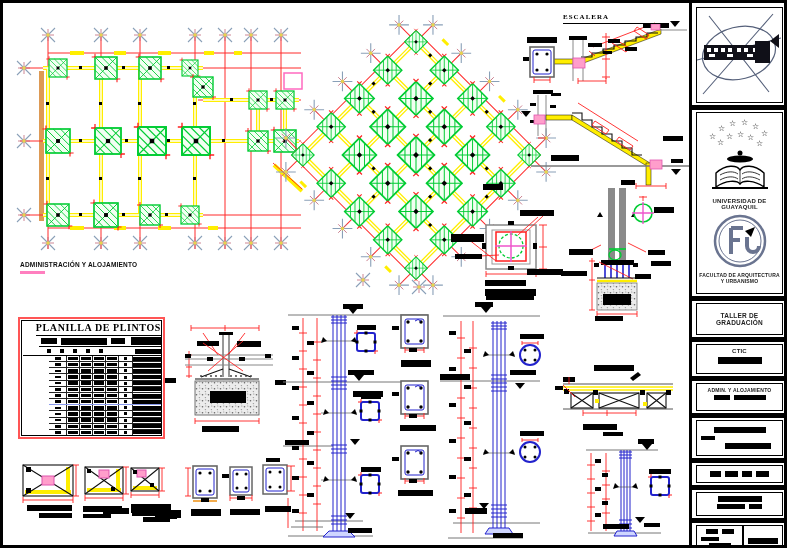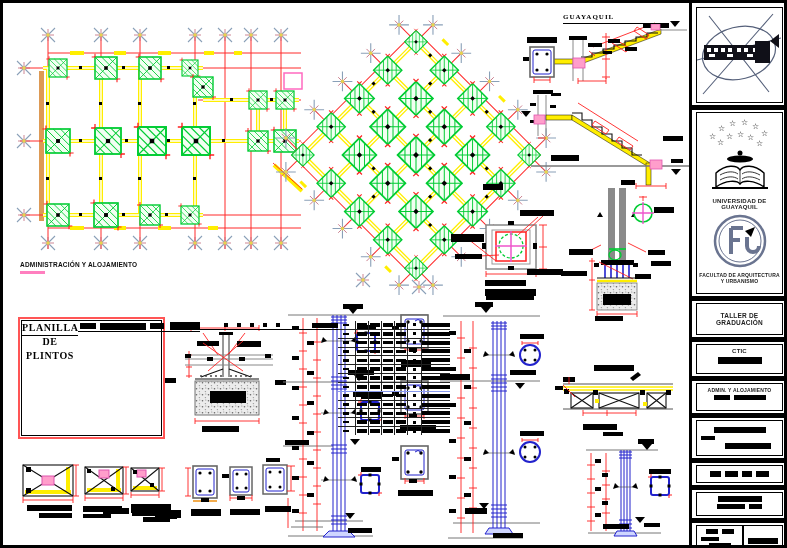--- a/index.html
+++ b/index.html
@@ -5,21 +5,21 @@
   html,body{margin:0;padding:0;background:#cfcfcf;font-family:"Liberation Sans",sans-serif;}
   .sheet{position:relative;width:787px;height:548px;background:#fff;border:3px solid #000;box-sizing:border-box;overflow:hidden;}
   .abs{position:absolute;}
   .bar{background:#000;display:block;}
   
   .escalera{left:560px;top:10px;width:106px;font:bold 7px "Liberation Serif",serif;letter-spacing:1px;border-bottom:1px solid #000;padding-bottom:2px;color:#000;}
   .adminlabel{left:17px;top:258px;font:bold 6.5px "Liberation Sans",sans-serif;letter-spacing:.2px;color:#0d0d0d;white-space:nowrap;}
   .adminunder{left:17px;top:268px;width:25px;height:3px;background:#ff7fbf;}
   
   .ptable{left:15px;top:314px;width:147px;height:122px;border:2px solid #ff5555;background:#fff;box-sizing:border-box;}
-  .ptable .inner{border:1px solid #000;margin:1px;height:calc(100% - 4px);display:flex;}
+  .ptable .inner{border:1px solid #000;margin:1px;height:calc(100% - 4px);display:flex;flex-direction:column;align-items:flex-end;}
   .ptable .ttl{font:bold 10px "Liberation Serif",serif;letter-spacing:.6px;text-align:center;height:14px;line-height:14px;border-bottom:1.5px solid #000;color:#000;}
   .ptable .hdrA{height:10px;display:flex;align-items:center;border-bottom:1px solid #000;}
   .ptable .hdrB{height:8px;display:flex;align-items:center;border-bottom:1px solid #000;}
   .ptable .body{flex:1;display:flex;flex-direction:column;}
   .prow{flex:1;display:flex;align-items:center;border-top:.7px solid #222;}
   .prow:first-child{border-top:none;}
   .prow.bluline{border-top:1.5px solid #8899ee;}
   .pc{height:100%;display:flex;align-items:center;justify-content:center;box-sizing:border-box;border-right:.7px solid #222;}
   .pc0{width:18px;}.pc1{width:13px;}.pc5{width:14px;}.pc6{flex:1;border-right:none;}
   
@@ -601,21 +601,21 @@
           <rect x="152" y="511" width="22" height="5"></rect>
     <rect x="188" y="506" width="30" height="7"></rect>
           <rect x="227" y="506" width="30" height="6"></rect>
           <rect x="262" y="503" width="26" height="6"></rect>
     <rect x="160" y="507" width="18" height="8"></rect>
   </g>
 </g>
 
 </svg>
 
-<div class="abs escalera"><span>GUAYAQUIL</span></div>
+<div class="abs escalera"><span>ESCALERA</span></div>
 <div class="abs adminlabel">ADMINISTRACIÓN Y ALOJAMIENTO</div>
 <div class="abs adminunder"></div>
 
 <div class="abs ptable">
   <div class="inner">
     <div class="ttl">PLANILLA DE PLINTOS</div>
     <div class="hdrA">
       <span class="bar" style="width:16px;height:6px;margin-left:2px"></span>
       <span class="bar" style="width:46px;height:7px;margin-left:4px"></span>
       <span class="bar" style="width:14px;height:6px;margin-left:4px"></span>

